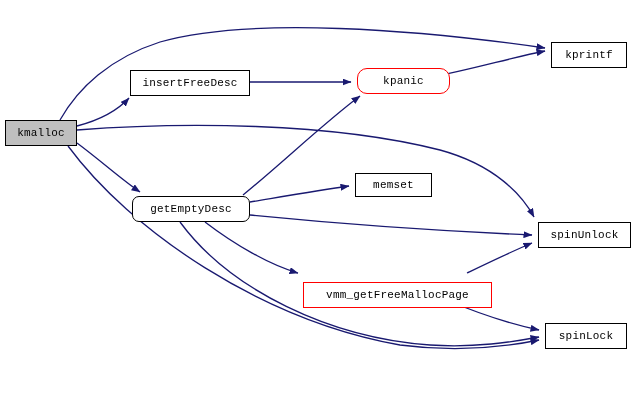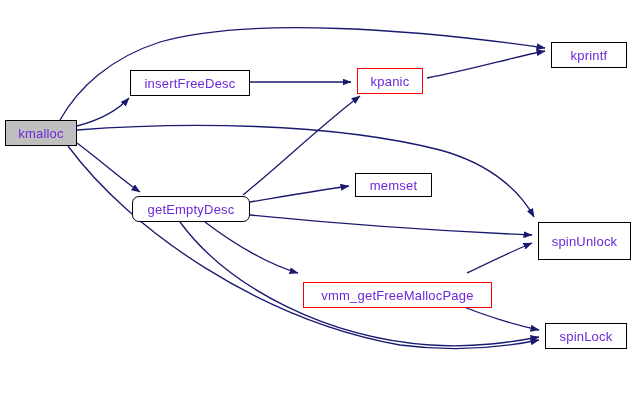--- a/index.html
+++ b/index.html
@@ -25,23 +25,23 @@
     height: 407px;
   }
   .graph-node {
     position: absolute;
     box-sizing: border-box;
     display: flex;
     align-items: center;
     justify-content: center;
     border: 1px solid #000000;
     background: #ffffff;
-    color: #6d28d9;
-    font-family: Liberation Sans, sans-serif;
-    font-size: 13px;
+    color: #000000;
+    font-family: Liberation Mono, monospace;
+    font-size: 11px;
     line-height: 1;
     white-space: nowrap;
     letter-spacing: 0.2px;
   }
   .graph-node.node-root {
     background: #bfbfbf;
     border-color: #000000;
   }
   .graph-node.node-red {
     border-color: #ff0000;
@@ -79,33 +79,33 @@
       </g>
   </svg>
 
   <div id="node-layer">
       <div class="graph-node node-root" style="left: 5px; top: 120px; width: 72px; height: 26px;">
         <span class="node-label">kmalloc</span>
       </div>
       <div class="graph-node" style="left: 130px; top: 70px; width: 120px; height: 26px;">
         <span class="node-label">insertFreeDesc</span>
       </div>
-      <div class="graph-node node-red" style="left: 357px; top: 68px; width: 66px; height: 26px;">
+      <div class="graph-node node-red" style="left: 357px; top: 68px; width: 93px; height: 26px; border-radius: 10px;">
         <span class="node-label">kpanic</span>
       </div>
       <div class="graph-node" style="left: 551px; top: 42px; width: 76px; height: 26px;">
         <span class="node-label">kprintf</span>
       </div>
       <div class="graph-node" style="left: 132px; top: 196px; width: 118px; height: 26px; border-radius: 7px;">
         <span class="node-label">getEmptyDesc</span>
       </div>
       <div class="graph-node" style="left: 355px; top: 173px; width: 77px; height: 24px;">
         <span class="node-label">memset</span>
       </div>
-      <div class="graph-node" style="left: 538px; top: 222px; width: 93px; height: 38px;">
+      <div class="graph-node" style="left: 538px; top: 222px; width: 93px; height: 26px;">
         <span class="node-label">spinUnlock</span>
       </div>
       <div class="graph-node node-red" style="left: 303px; top: 282px; width: 189px; height: 26px;">
         <span class="node-label">vmm_getFreeMallocPage</span>
       </div>
       <div class="graph-node" style="left: 545px; top: 323px; width: 82px; height: 26px; align-items: center;">
         <span class="node-label">spinLock</span>
       </div>
     </div>
 

